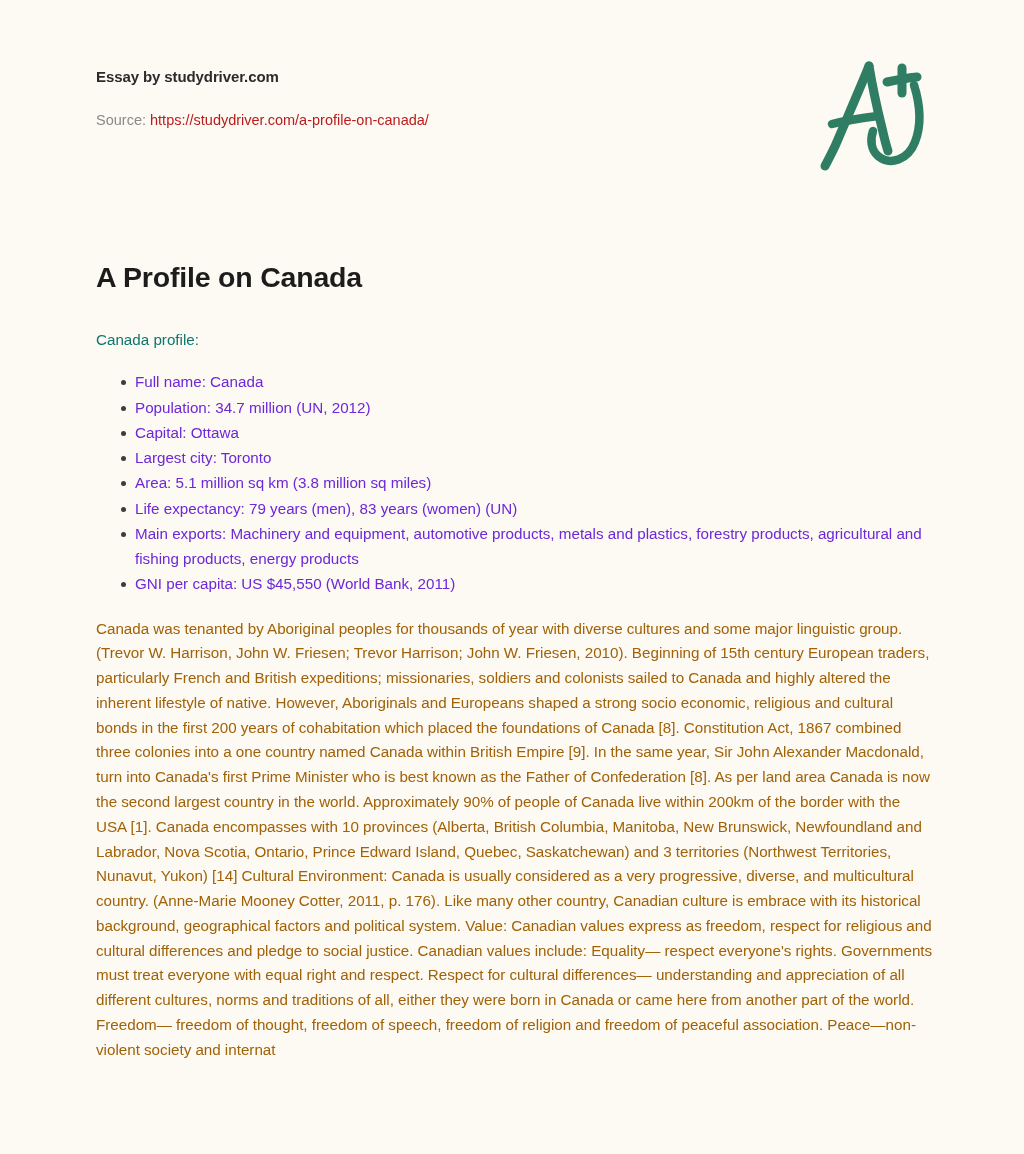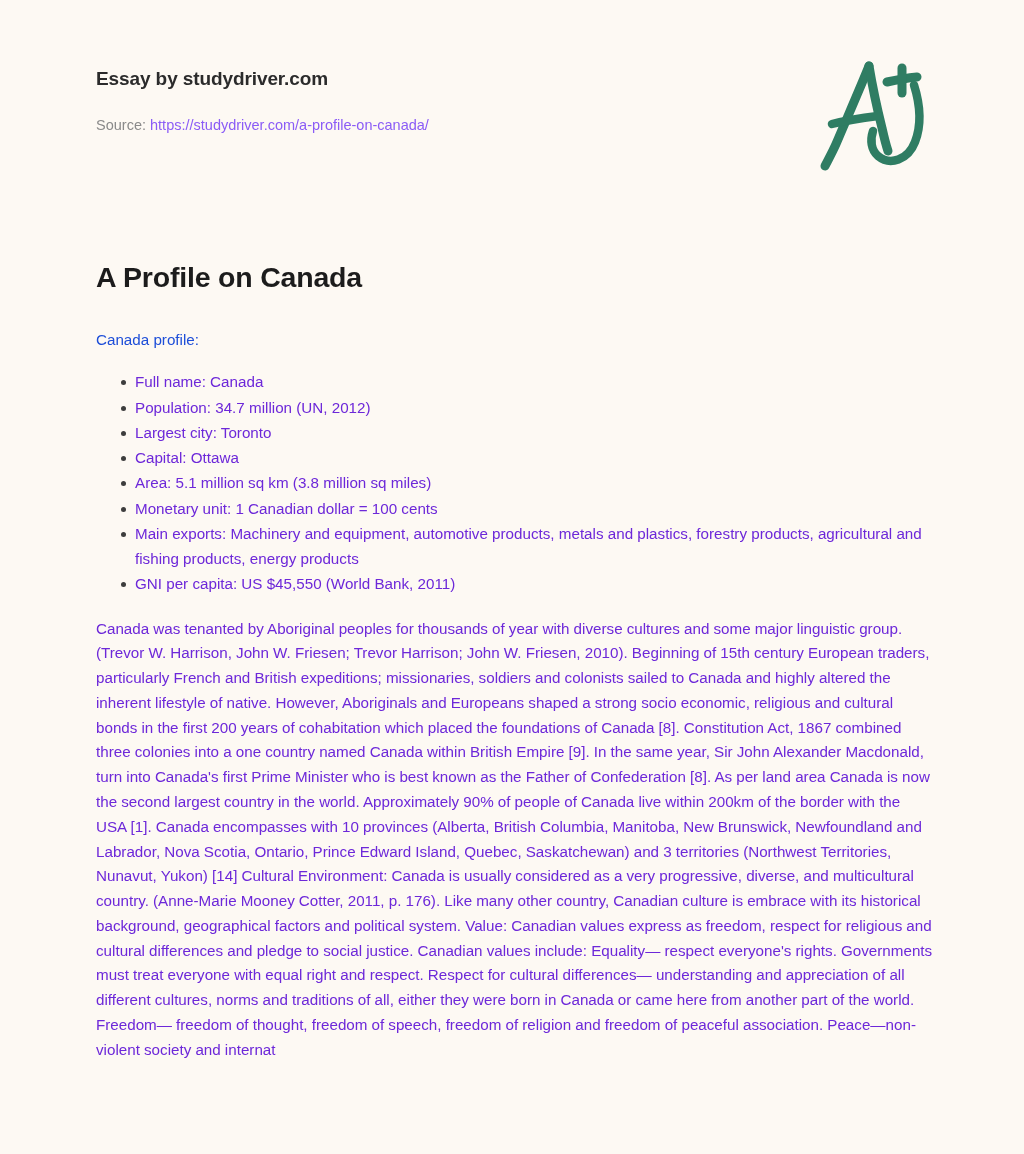--- a/index.html
+++ b/index.html
@@ -28,41 +28,41 @@
 
   
   .header {
     position: absolute;
     left: 96px;
     top: 68px;
     right: 96px;
     height: 110px;
   }
   .header-title {
-    font-size: 19px;
+    font-size: 15px;
     font-weight: bold;
     color: #2b2b2b;
     letter-spacing: -0.1px;
     line-height: 1.2;
     margin: 0;
     padding: 0;
   }
   .header-source {
     margin-top: 25px;
     font-size: 14.5px;
     color: #8a8a8a;
     line-height: 1.3;
     white-space: nowrap;
   }
   .header-source .src-label {
     color: #8a8a8a;
     text-align: center;
   }
   .header-source .src-link {
-    color: #8b5cf6;
+    color: #b91c1c;
     text-decoration: none;
   }
 
   
   .logo {
     position: absolute;
     right: 92px;
     top: 52px;
     width: 118px;
     height: 128px;
@@ -86,21 +86,21 @@
     font-size: 28.5px;
     font-weight: 600;
     color: #1c1c1c;
     letter-spacing: -0.2px;
     line-height: 1.25;
     margin: 0 0 32px 0;
   }
 
   .intro {
     font-size: 15.2px;
-    color: #1d4ed8;
+    color: #0f766e;
     line-height: 1.62;
     margin: 0 0 18px 0;
   }
 
   ul.profile-list {
     margin: 0 0 20px 0;
     padding: 0 0 0 39px;
     list-style: none;
   }
   ul.profile-list li {
@@ -120,21 +120,21 @@
     height: 5px;
     border-radius: 50%;
     background: #3d3d3d;
   }
   ul.profile-list li.wrap {
     padding-right: 8px;
   }
 
   .body-text {
     font-size: 15.2px;
-    color: #6d28d9;
+    color: #a16207;
     line-height: 1.63;
     margin: 0;
     text-align: left;
     word-spacing: -0.1px;
   }
 </style>
 </head>
 <body>
 
 <div class="page">
@@ -167,24 +167,24 @@
 
   <div class="content">
 
     <h1 class="doc-title">A Profile on Canada</h1>
 
     <p class="intro">Canada profile:</p>
 
     <ul class="profile-list">
       <li>Full name: Canada</li>
       <li>Population: 34.7 million (UN, 2012)</li>
+      <li>Capital: Ottawa</li>
       <li>Largest city: Toronto</li>
-      <li>Capital: Ottawa</li>
       <li>Area: 5.1 million sq km (3.8 million sq miles)</li>
-      <li>Monetary unit: 1 Canadian dollar = 100 cents</li>
+      <li>Life expectancy: 79 years (men), 83 years (women) (UN)</li>
       <li class="wrap">Main exports: Machinery and equipment, automotive products, metals and plastics, forestry products, agricultural and fishing products, energy products</li>
       <li>GNI per capita: US $45,550 (World Bank, 2011)</li>
     </ul>
 
     <p class="body-text">Canada was tenanted by Aboriginal peoples for thousands of year with diverse cultures and some major linguistic group. (Trevor W. Harrison, John W. Friesen; Trevor Harrison; John W. Friesen, 2010). Beginning of 15th century European traders, particularly French and British expeditions; missionaries, soldiers and colonists sailed to Canada and highly altered the inherent lifestyle of native. However, Aboriginals and Europeans shaped a strong socio economic, religious and cultural bonds in the first 200 years of cohabitation which placed the foundations of Canada [8]. Constitution Act, 1867 combined three colonies into a one country named Canada within British Empire [9]. In the same year, Sir John Alexander Macdonald, turn into Canada's first Prime Minister who is best known as the Father of Confederation [8]. As per land area Canada is now the second largest country in the world. Approximately 90% of people of Canada live within 200km of the border with the USA [1]. Canada encompasses with 10 provinces (Alberta, British Columbia, Manitoba, New Brunswick, Newfoundland and Labrador, Nova Scotia, Ontario, Prince Edward Island, Quebec, Saskatchewan) and 3 territories (Northwest Territories, Nunavut, Yukon) [14] Cultural Environment: Canada is usually considered as a very progressive, diverse, and multicultural country. (Anne-Marie Mooney Cotter, 2011, p. 176). Like many other country, Canadian culture is embrace with its historical background, geographical factors and political system. Value: Canadian values express as freedom, respect for religious and cultural differences and pledge to social justice. Canadian values include: Equality— respect everyone's rights. Governments must treat everyone with equal right and respect. Respect for cultural differences— understanding and appreciation of all different cultures, norms and traditions of all, either they were born in Canada or came here from another part of the world. Freedom— freedom of thought, freedom of speech, freedom of religion and freedom of peaceful association. Peace—non-violent society and internat</p>
 
   </div>
 </div>
 
 </body></html>

